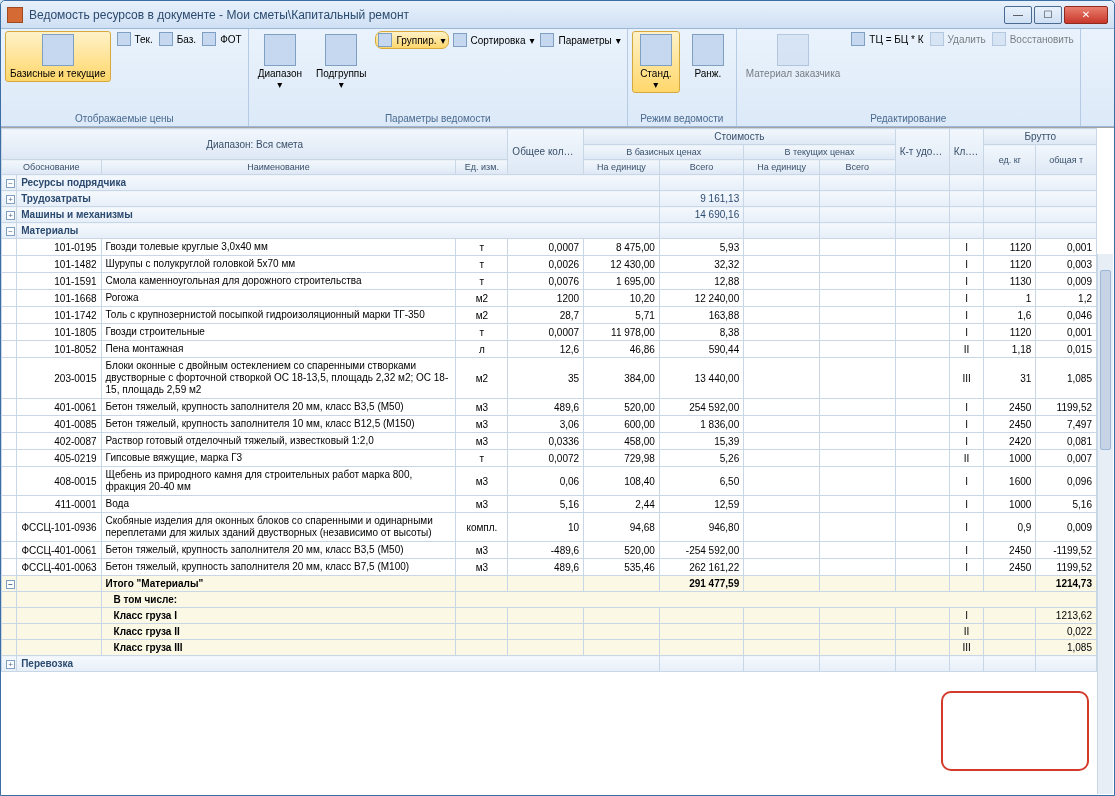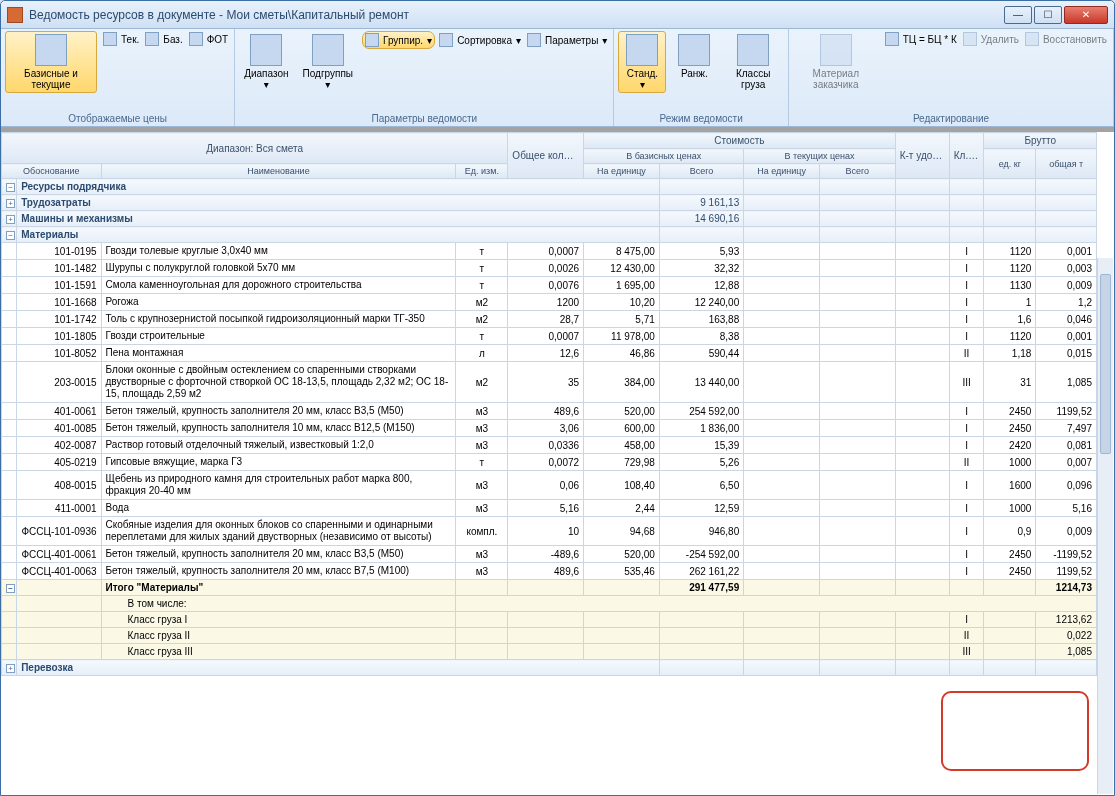--- a/index.html
+++ b/index.html
@@ -20,32 +20,32 @@
 .rbtn .ic { width: 28px; height: 28px; background: #c6d8ef; border: 1px solid #7f9fc3; margin-bottom: 2px; }
 .rbtn .ic.lg { width: 32px; height: 32px; }
 .rbtn span { font-size: 10px; text-align: center; line-height: 11px; }
 .rsmall { display: flex; gap: 2px; }
 .rsmall .item { display: flex; align-items: center; gap: 4px; font-size: 10px; padding: 1px 2px; white-space: nowrap; }
 .rsmall .item .sic { width: 14px; height: 14px; background: #c6d8ef; border: 1px solid #7f9fc3; }
 .rsmall .item.active { background: linear-gradient(#fff2c8,#ffd76b); border: 1px solid #d6a93f; border-radius: 7px; }
 .edit-row { display: flex; align-items: center; gap: 4px; font-size: 10px; margin: 2px 0; }
 .edit-row input { width: 76px; height: 18px; border: 1px solid #9db7d6; background: #fff; font-size: 10px; padding: 0 3px; }
 .edit-row .lbl { width: 92px; text-align: right; color: #4a6a8f; }
-.grid-wrap { position: absolute; top: 126px; left: 0; right: 0; bottom: 0; overflow: hidden; border-top: 5px solid #a3a3a3; }
+.grid-wrap { position: absolute; top: 126px; left: 0; right: 0; bottom: 0; overflow: hidden; border-top: 1px solid #a3a3a3; }
 table { border-collapse: collapse; width: 100%; table-layout: fixed; }
 th, td { border: 1px solid #c9d6e6; padding: 2px 4px; font-size: 10px; overflow: hidden; white-space: nowrap; text-overflow: ellipsis; }
 th { background: linear-gradient(#f2f7fc,#dde8f5); color: #3a506b; font-weight: normal; text-align: center; }
 thead tr.h2 th { font-size: 9px; }
 td.num { text-align: right; }
 td.ctr { text-align: center; }
 tr.group td { background: linear-gradient(#f5f9fd,#e6eef8); color: #2b4a6f; }
 tr.group td.name { font-weight: bold; padding-left: 4px; }
 tr.totalrow td { background: #fbf8e6; font-weight: bold; }
 tr.sub td { background: #fbf8e6; }
-tr.sub td.name { padding-left: 26px; font-weight: normal; }
+tr.sub td.name { padding-left: 12px; font-weight: bold; }
 .exp { display: inline-block; width: 9px; height: 9px; border: 1px solid #7f9fc3; background: #fff; font-size: 8px; line-height: 8px; text-align: center; margin-right: 3px; color: #4a6a8f; }
 .scroll-v { position: absolute; right: 1px; top: 126px; bottom: 1px; width: 16px; background: #e8eef6; border-left: 1px solid #c9d6e6; }
 .scroll-v .thumb { position: absolute; left: 2px; right: 2px; top: 16px; height: 180px; background: #c6d4e6; border: 1px solid #9db7d6; border-radius: 2px; }
 .grid-inner { position: absolute; left: 0; top: 0; right: 17px; bottom: 0; overflow: hidden; }
 .hl-box { position: absolute; border: 2px solid #d43a2a; border-radius: 10px; pointer-events: none; }
 .hl1 { left: 940px; top: 690px; width: 148px; height: 80px; }
 td.name-cell { white-space: normal; line-height: 12px; }
 </style>
 </head>
 <body>
@@ -111,24 +111,20 @@
     <div class="rgroup">
       <div class="body">
         <div class="rbtn active">
             <div class="ic lg"></div>
             <span>Станд.</span>
             <span>▾</span>
           </div>
         <div class="rbtn">
             <div class="ic lg"></div>
             <span>Ранж.</span>
-          </div>
-        <div class="rbtn">
-            <div class="ic lg"></div>
-            <span>Классы груза</span>
           </div>
       </div>
       <div class="label">Режим ведомости</div>
     </div>
 
     <div class="rgroup">
       <div class="body">
         <div class="rbtn" style="opacity:.5">
             <div class="ic lg"></div>
             <span>Материал заказчика</span>

